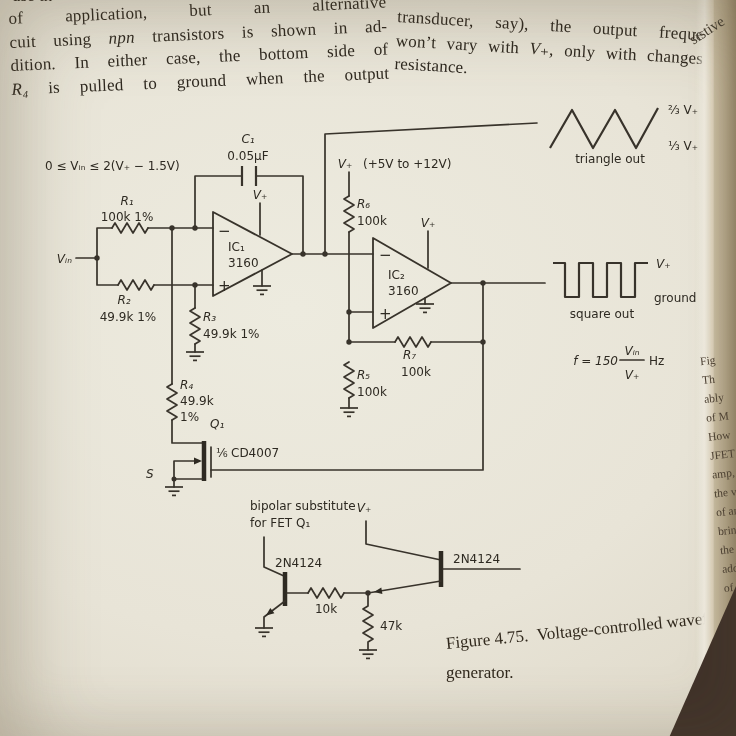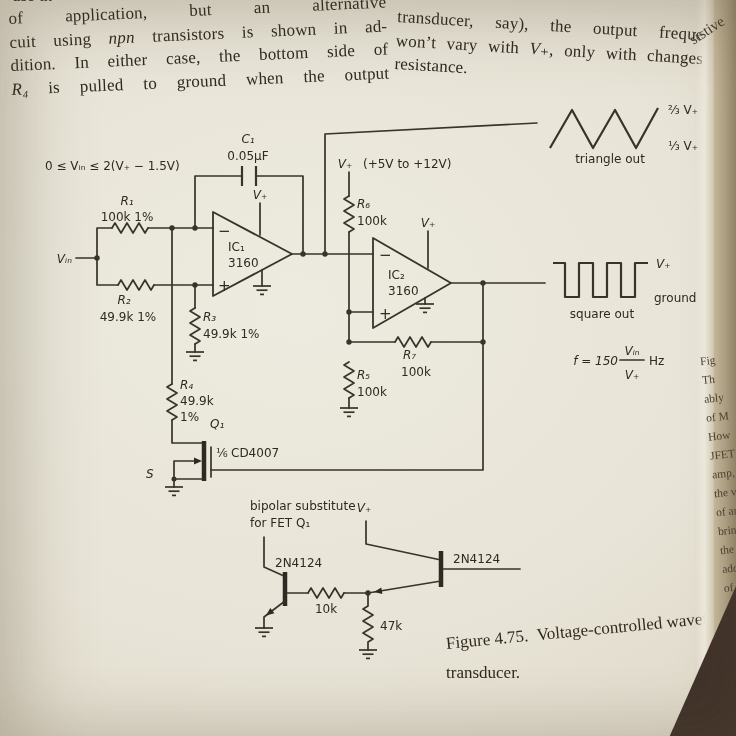--- a/index.html
+++ b/index.html
@@ -194,21 +194,21 @@
     <text x="250" y="510" font-size="12.5">bipolar substitute</text>
     <text x="250" y="527" font-size="12.5">for FET Q₁</text>
     <text x="364" y="512" class="nm" text-anchor="middle" font-size="13">V₊</text>
     <text x="275" y="567">2N4124</text>
     <text x="453" y="563">2N4124</text>
     <text x="326" y="613" text-anchor="middle">10k</text>
     <text x="380" y="630">47k</text>
   </svg>
 
   <div id="cap1"><span>Figure 4.75.</span>&nbsp;&nbsp;<span>Voltage-controlled waveform</span></div>
-  <div id="cap2">transducer.</div>
+  <div id="cap2">generator.</div>
 
   <div id="curl"></div>
   <div id="edgePage"></div>
   <div id="fragments">
     <span>Fig</span>
     <span></span>
     <span>Th</span>
     <span>ably</span>
     <span>of M</span>
     <span>How</span>

